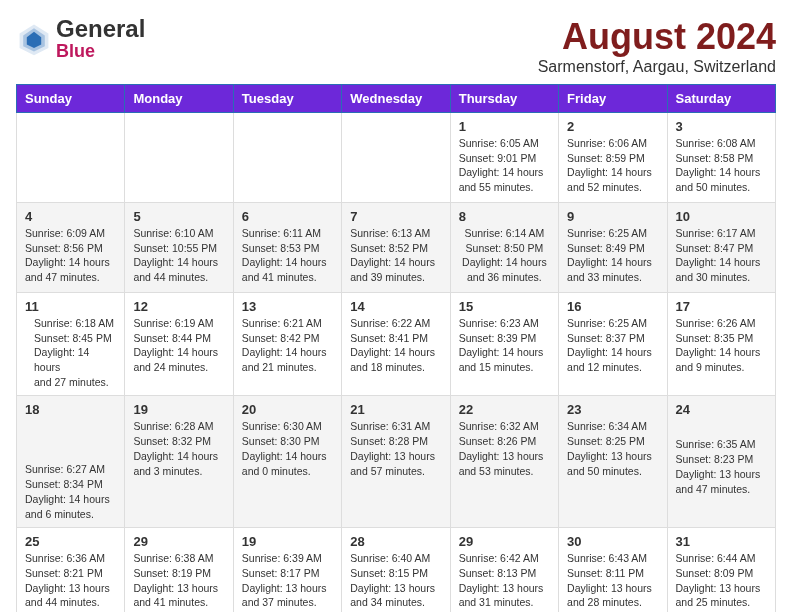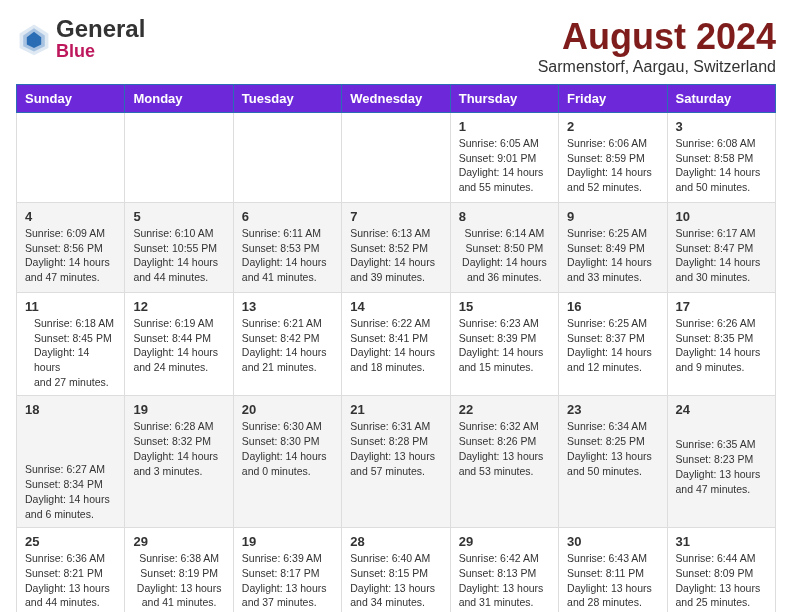--- a/index.html
+++ b/index.html
@@ -319,21 +319,21 @@
       <tr>
         <td>
           <span class="day-number">25</span>
           <div class="day-info" style="white-space: pre-line;">Sunrise: 6:36 AM
 Sunset: 8:21 PM
 Daylight: 13 hours
 and 44 minutes.</div>
         </td>
         <td>
           <span class="day-number">29</span>
-          <div class="day-info" style="white-space: pre-line; text-align: center;">Sunrise: 6:38 AM
+          <div class="day-info" style="white-space: pre-line;">Sunrise: 6:38 AM
 Sunset: 8:19 PM
 Daylight: 13 hours
 and 41 minutes.</div>
         </td>
         <td>
           <span class="day-number">19</span>
           <div class="day-info" style="white-space: pre-line;">Sunrise: 6:39 AM
 Sunset: 8:17 PM
 Daylight: 13 hours
 and 37 minutes.</div>

